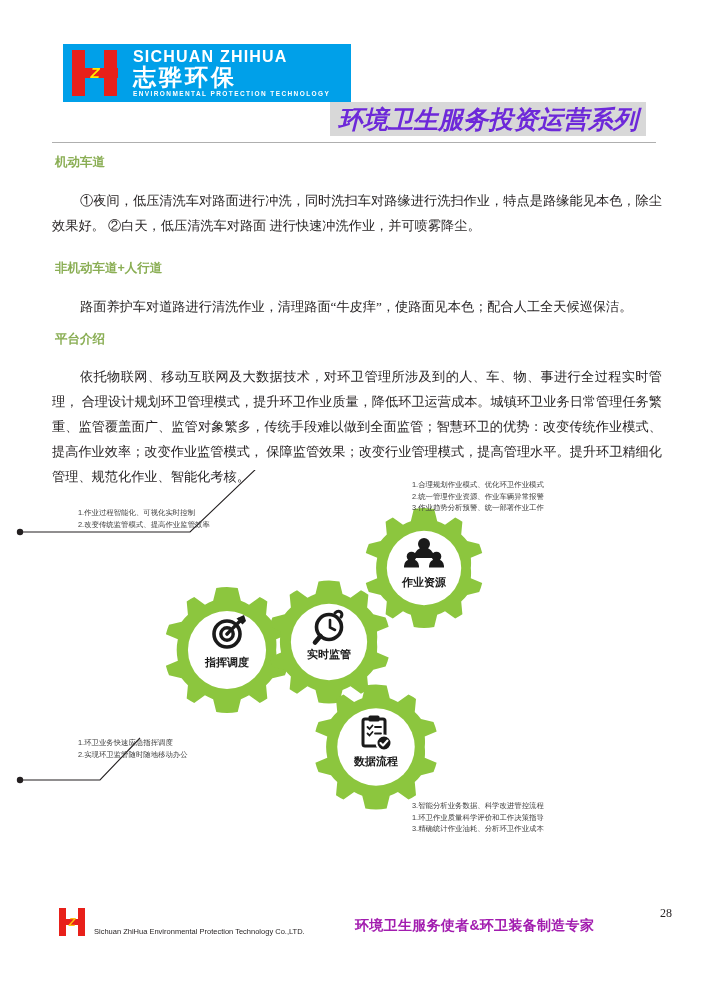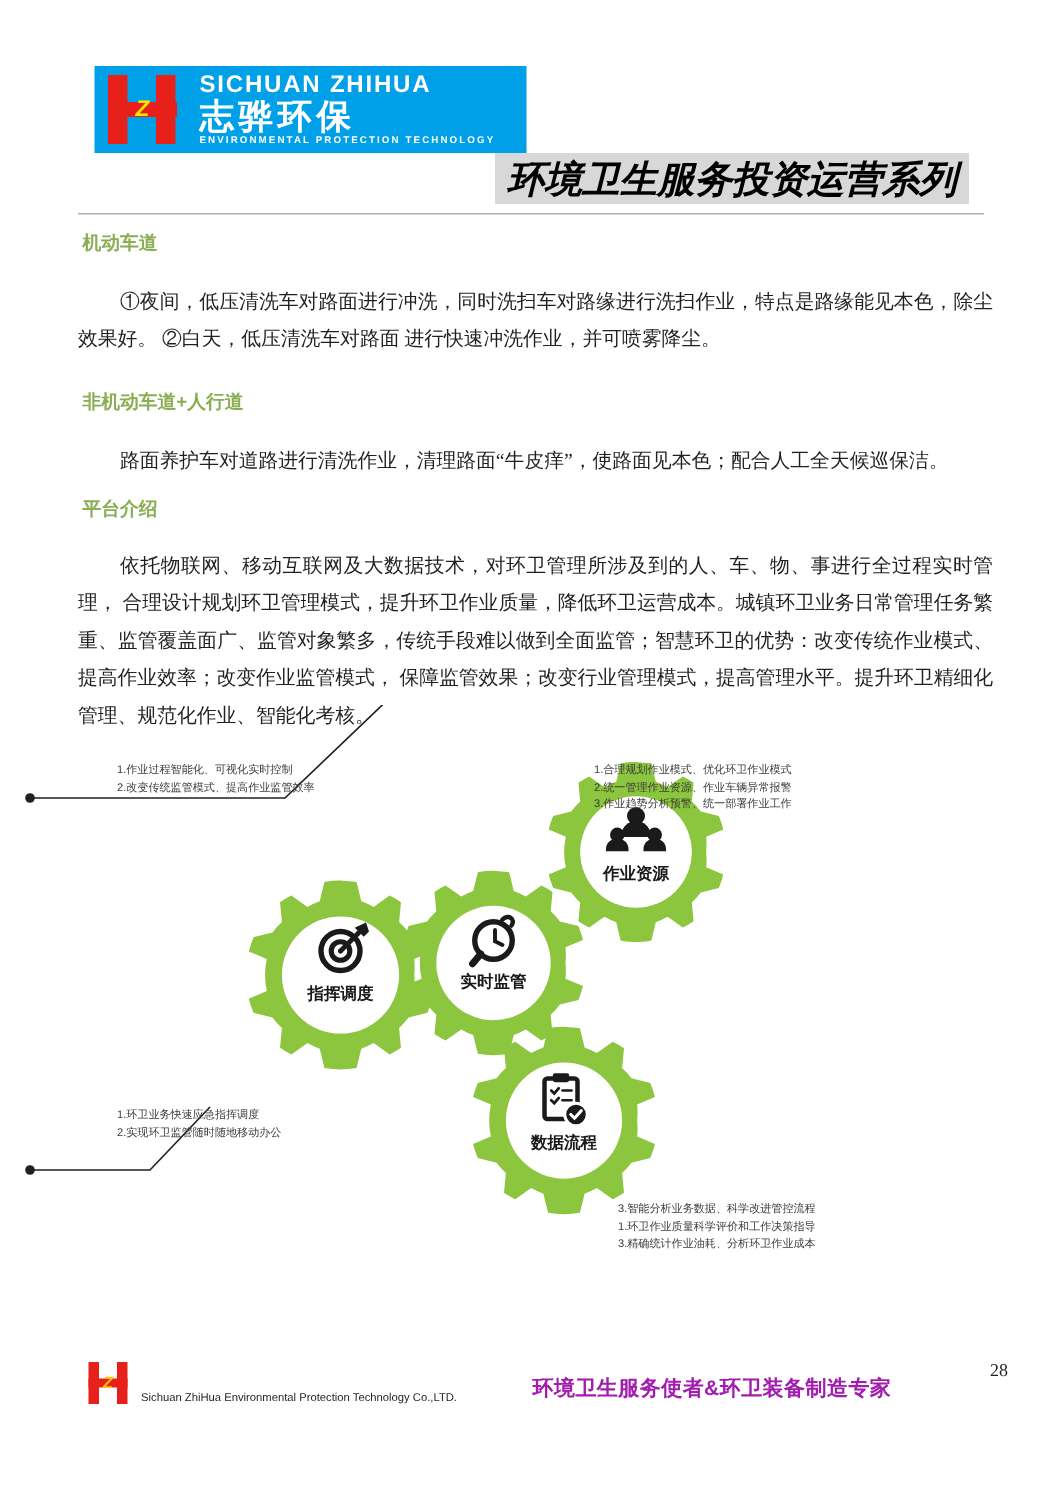--- a/index.html
+++ b/index.html
@@ -93,21 +93,21 @@
     background: #D8D8D8;
     padding: 1px 8px 1px 8px;
     display: flex;
     align-items: center;
   }
   #header-title {
     font-family: "Liberation Sans", sans-serif;
     font-weight: bold;
     font-style: italic;
     font-size: 25px;
-    color: #000000;
+    color: #6d28d9;
     letter-spacing: 0px;
     white-space: nowrap;
     text-align: center;
   }
   #header-rule {
     position: absolute;
     left: 52px; top: 142px;
     width: 604px;
     height: 1px;
     background: #AFAFAF;
@@ -146,21 +146,21 @@
   #diagram svg { display: block; }
   .ann {
     position: absolute;
     font-family: "Liberation Sans", sans-serif;
     font-size: 7.4px;
     line-height: 11.5px;
     color: #3C3C3C;
     white-space: nowrap;
   }
   #ann-tl { left: 78px;  top: 507px; }
-  #ann-tr { left: 396px; top: 479px; margin-top: 28px; }
+  #ann-tr { left: 412px; top: 479px; }
   #ann-bl { left: 78px;  top: 737px; }
   #ann-br { left: 412px; top: 800px; }
 
   .gear-label {
     font-family: "Liberation Sans", sans-serif;
     font-weight: bold;
     font-size: 11px;
     fill: #1A1A1A;
   }
 

